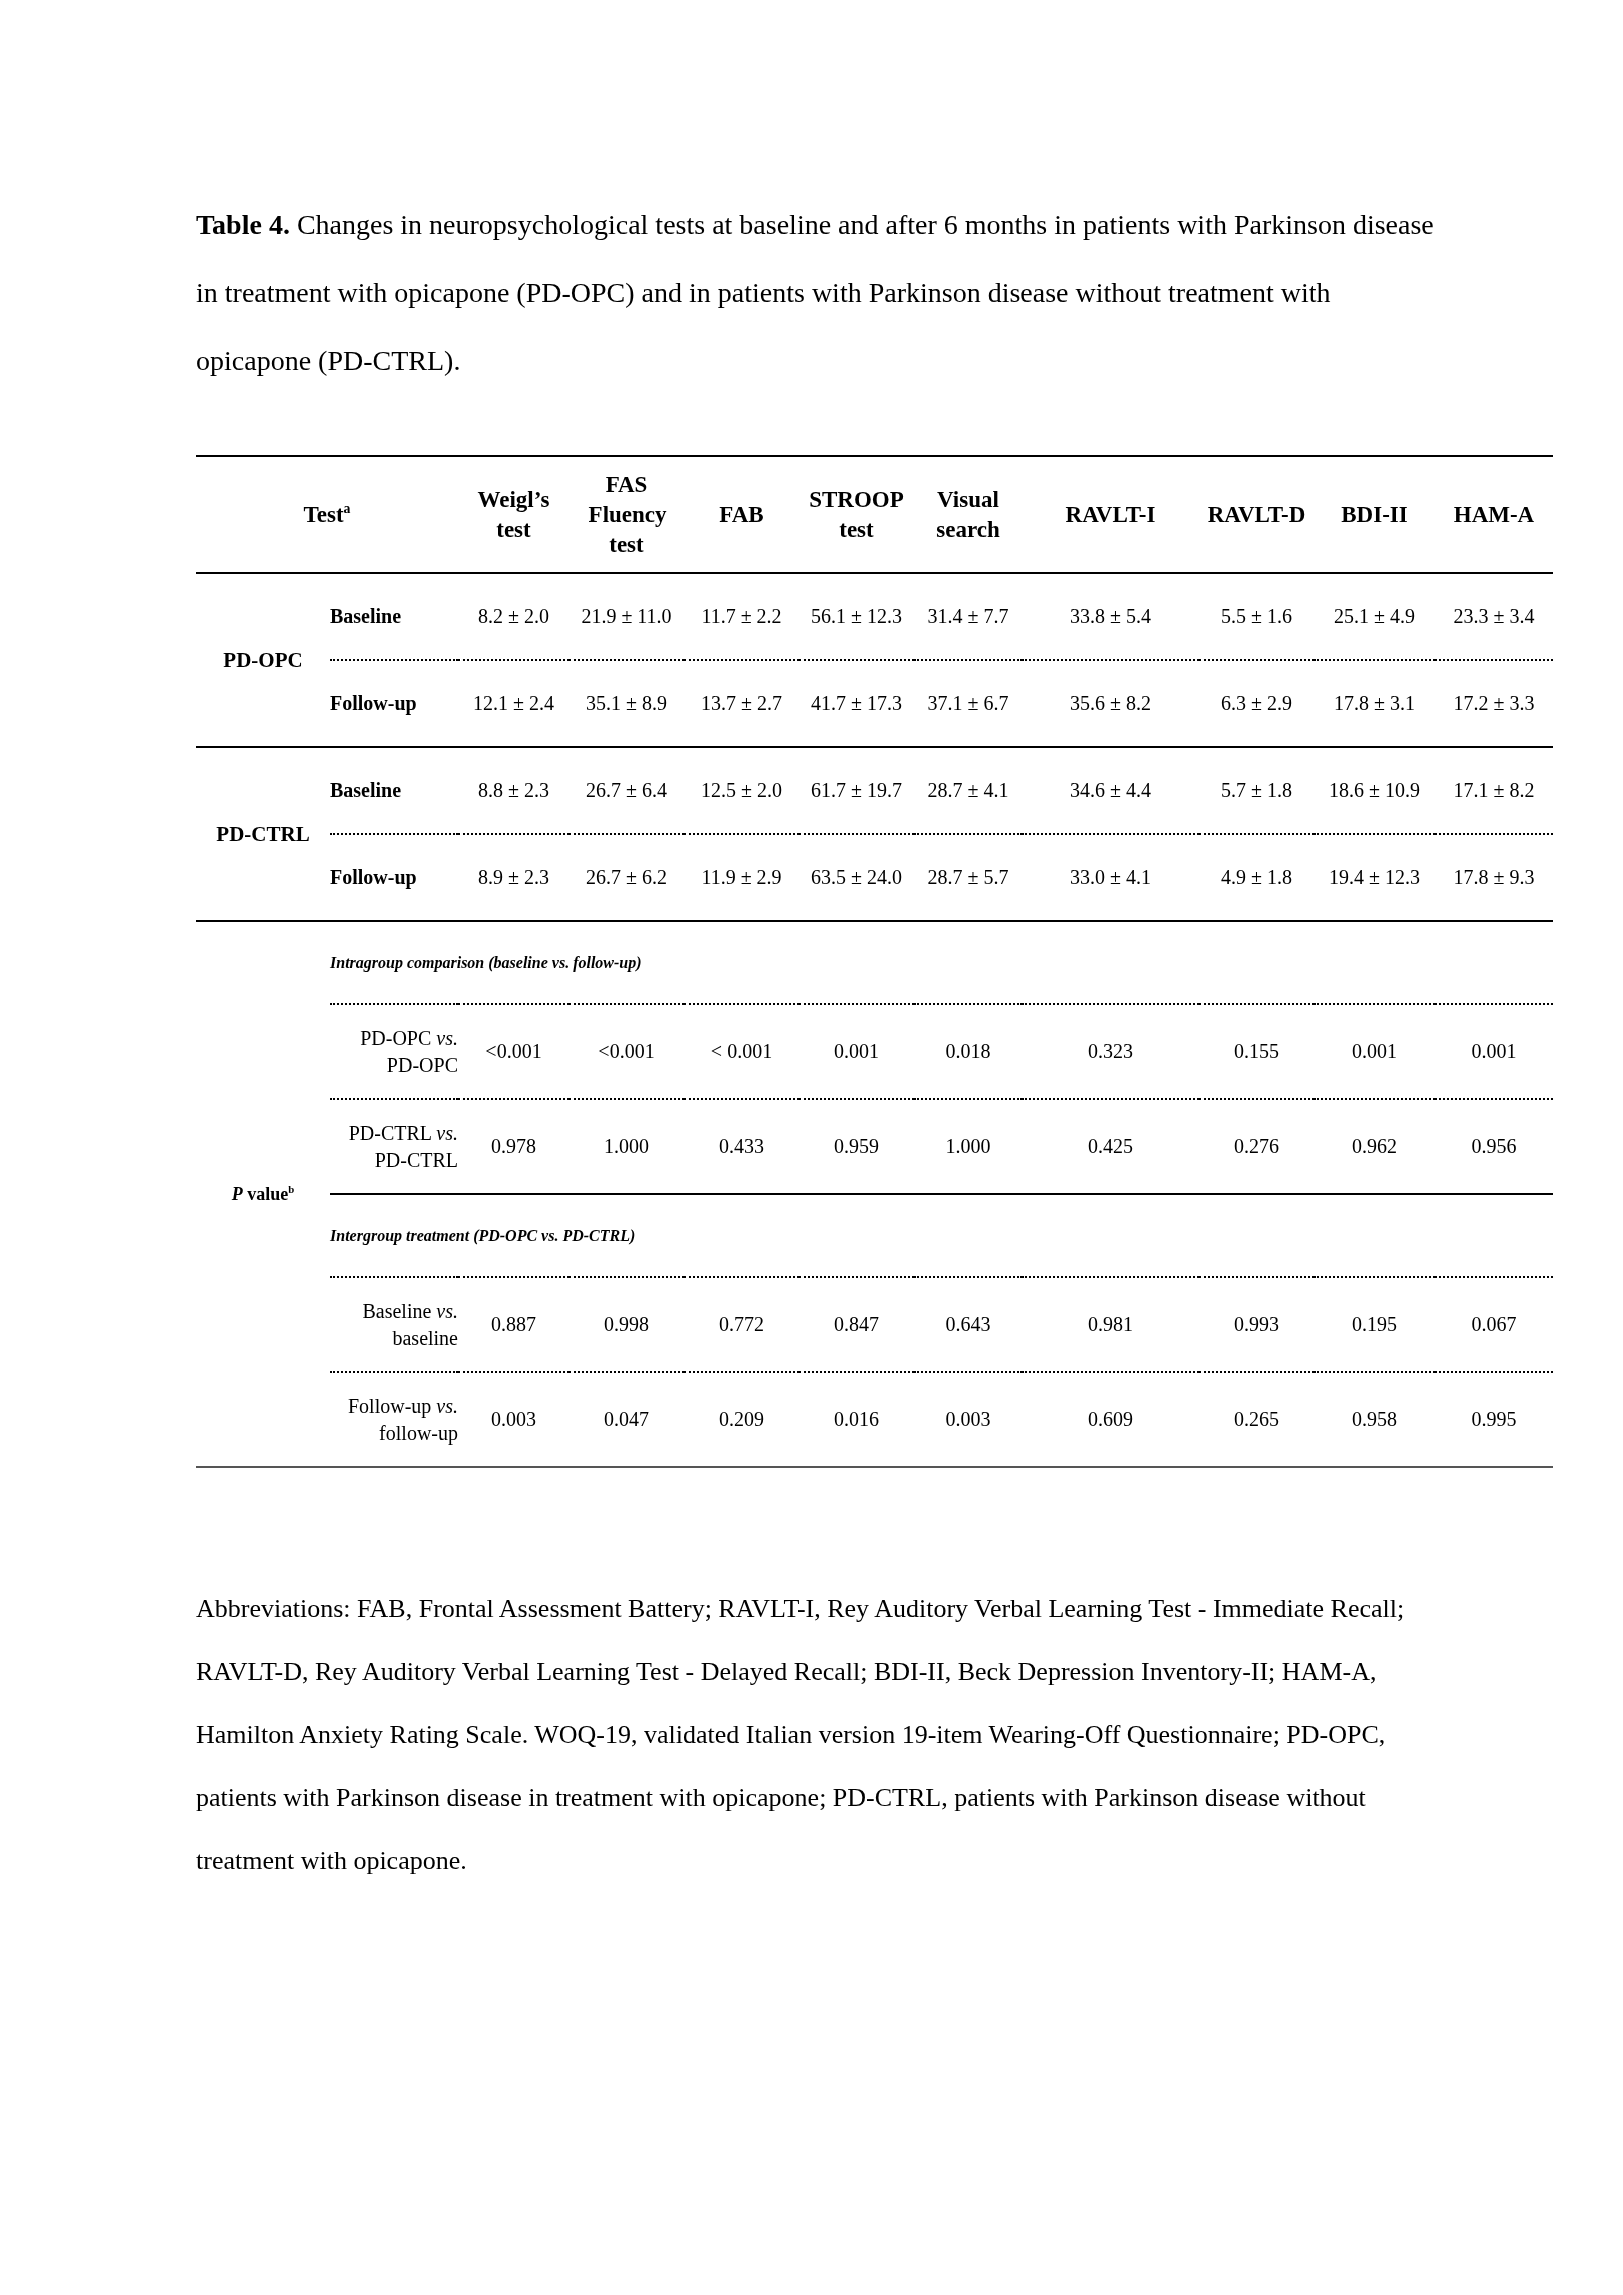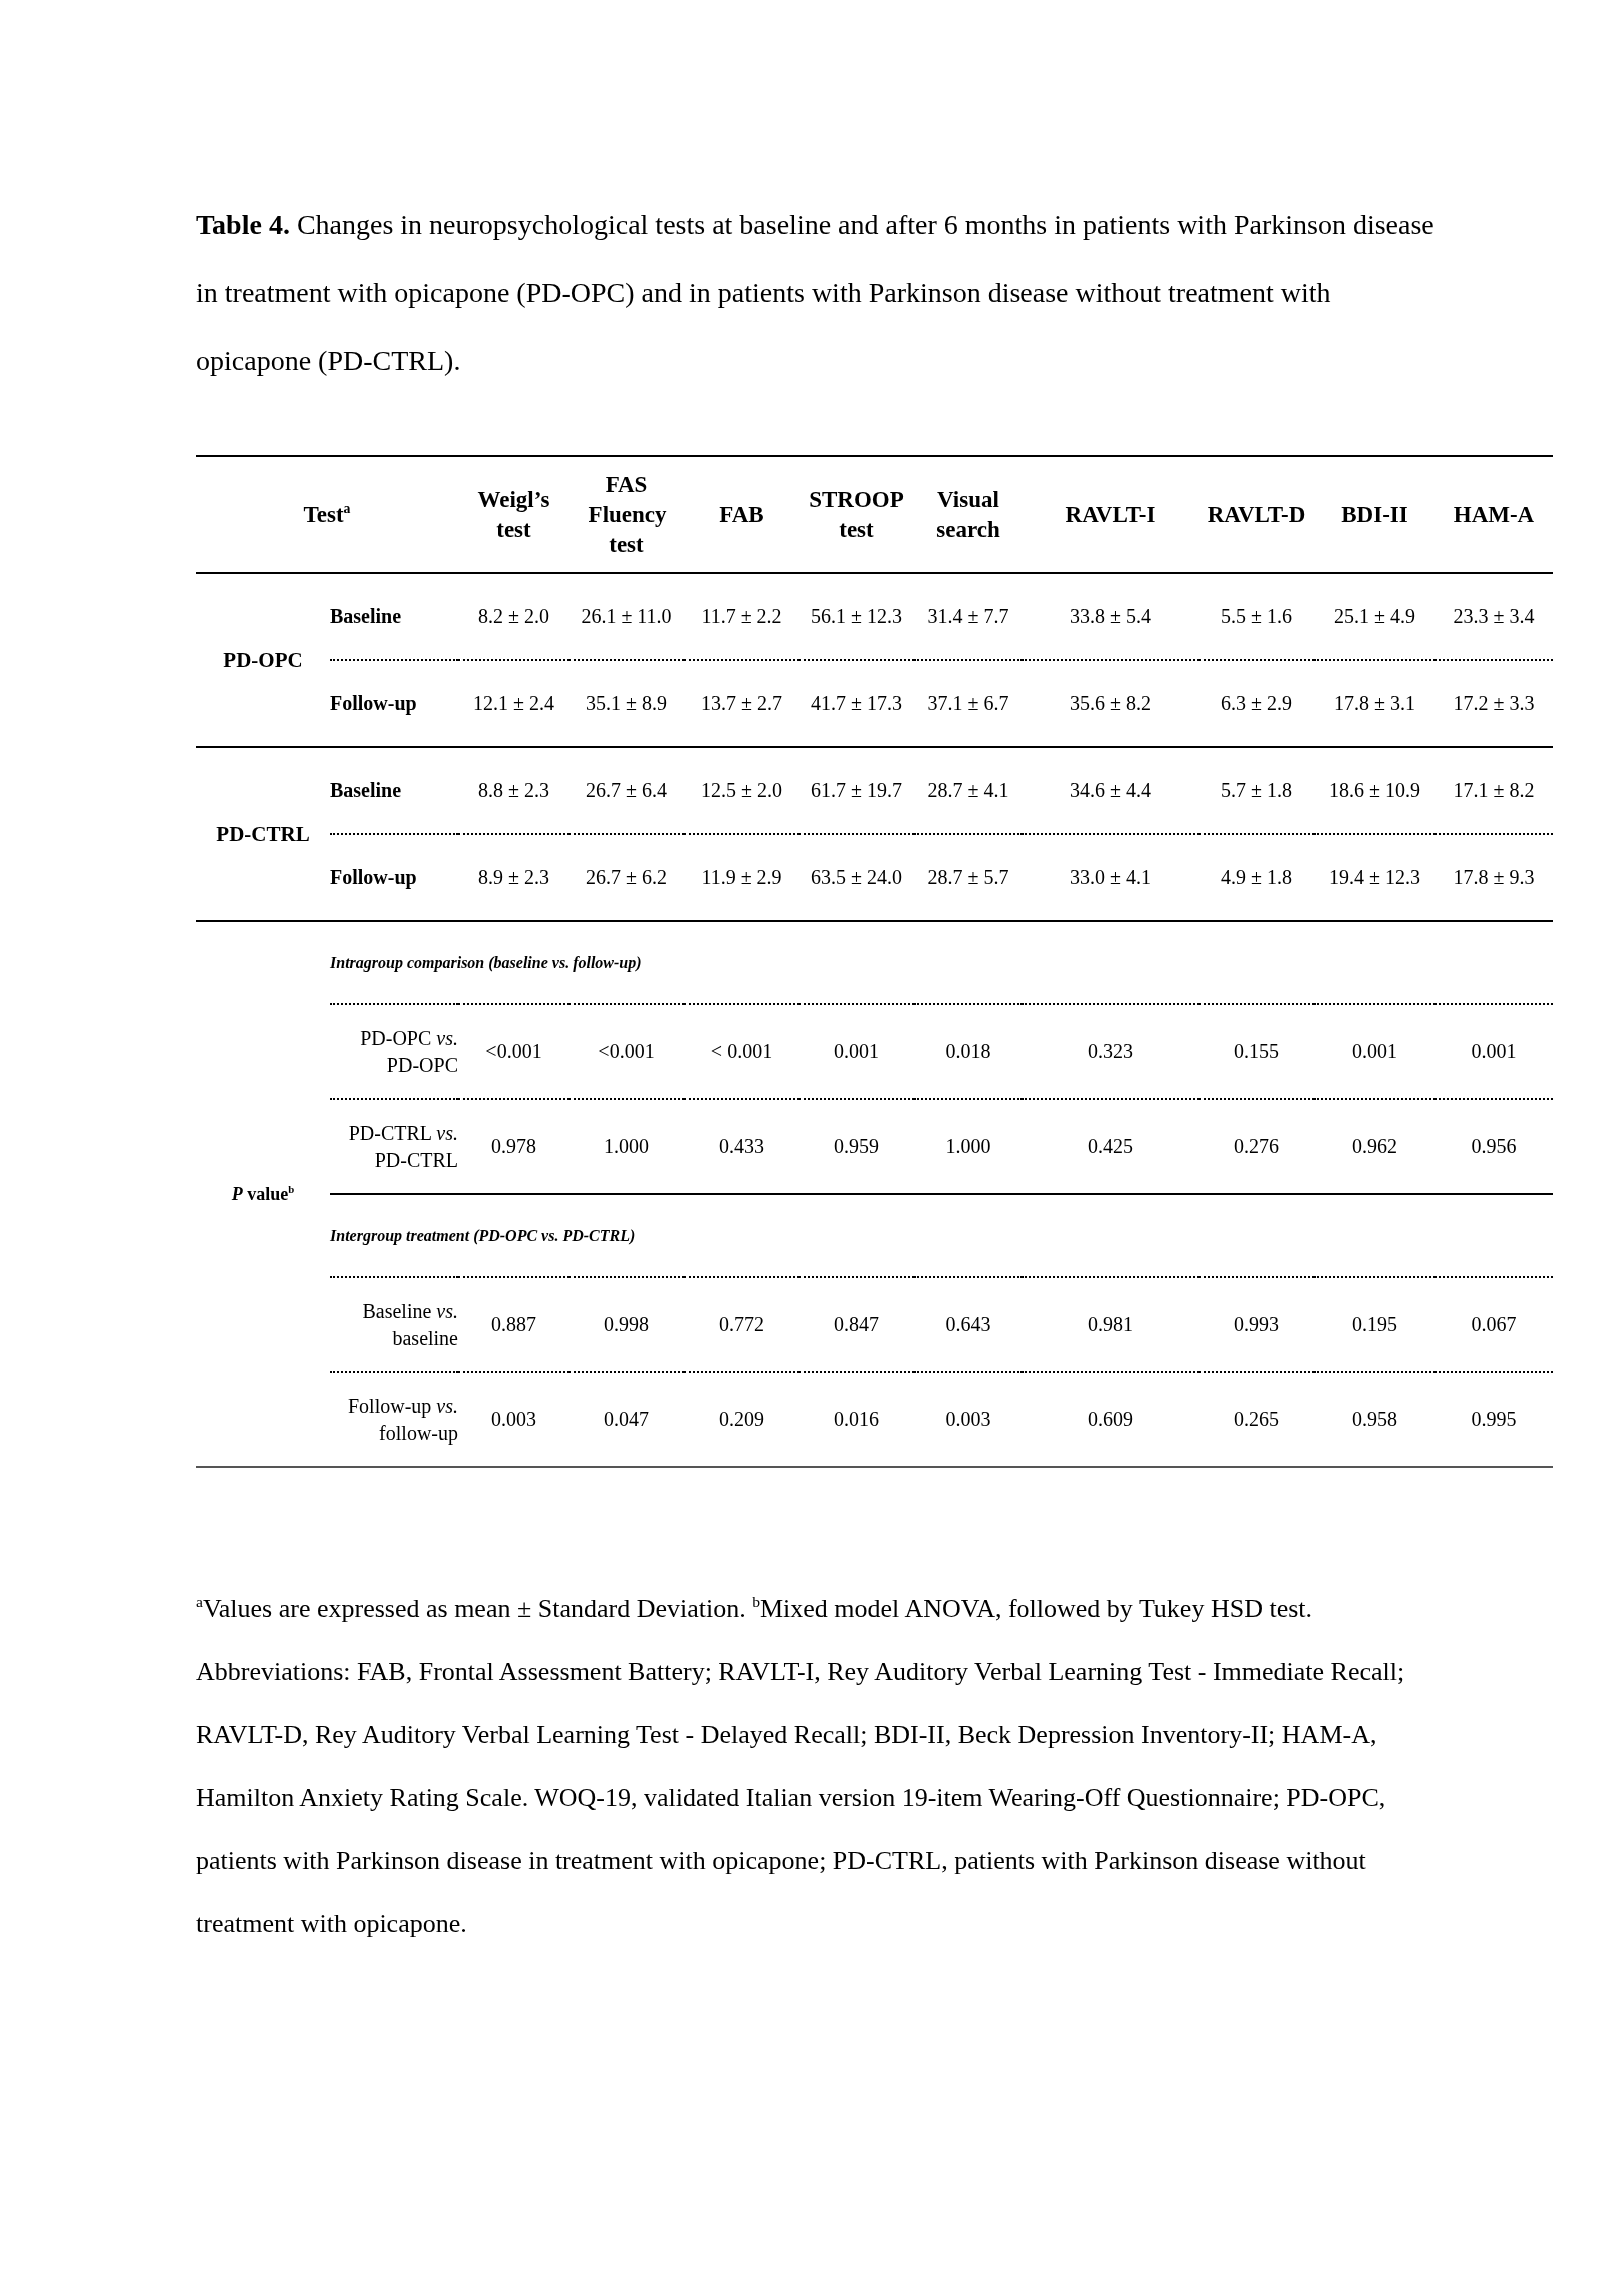--- a/index.html
+++ b/index.html
@@ -59,21 +59,21 @@
       <th>RAVLT-D</th>
       <th>BDI-II</th>
       <th>HAM-A</th>
     </tr>
   </thead>
   <tbody id="grp-body">
       <tr class="row dot">
         <td rowspan="2" class="grp" style="border-bottom: 2px solid rgb(0, 0, 0);">PD-OPC</td>
         <td class="rl c">Baseline</td>
         <td class="c">8.2 ± 2.0</td>
-        <td class="c">26.1 ± 11.0</td>
+        <td class="c">21.9 ± 11.0</td>
         <td class="c">11.7 ± 2.2</td>
         <td class="c">56.1 ± 12.3</td>
         <td class="c">31.4 ± 7.7</td>
         <td class="c">33.8 ± 5.4</td>
         <td class="c">5.5 ± 1.6</td>
         <td class="c">25.1 ± 4.9</td>
         <td class="c">23.3 ± 3.4</td>
       </tr>
       <tr class="row solid">
         <td class="rl c">Follow-up</td>
@@ -166,16 +166,15 @@
         <td class="c">0.003</td>
         <td class="c">0.609</td>
         <td class="c">0.265</td>
         <td class="c">0.958</td>
         <td class="c">0.995</td>
       </tr>
     </tbody>
 </table>
 
 <div class="notes">
-  <p><sup>a</sup><span>Values are expressed as mean ± Standard Deviation. </span><sup>b</sup><span>Mixed model ANOVA, followed by Tukey HSD test.</span></p>
   <p>Abbreviations: FAB, Frontal Assessment Battery; RAVLT-I, Rey Auditory Verbal Learning Test - Immediate Recall; RAVLT-D, Rey Auditory Verbal Learning Test - Delayed Recall; BDI-II, Beck Depression Inventory-II; HAM-A, Hamilton Anxiety Rating Scale. WOQ-19, validated Italian version 19-item Wearing-Off Questionnaire; PD-OPC, patients with Parkinson disease in treatment with opicapone; PD-CTRL, patients with Parkinson disease without treatment with opicapone.</p>
 </div>
 
 
 </body></html>

